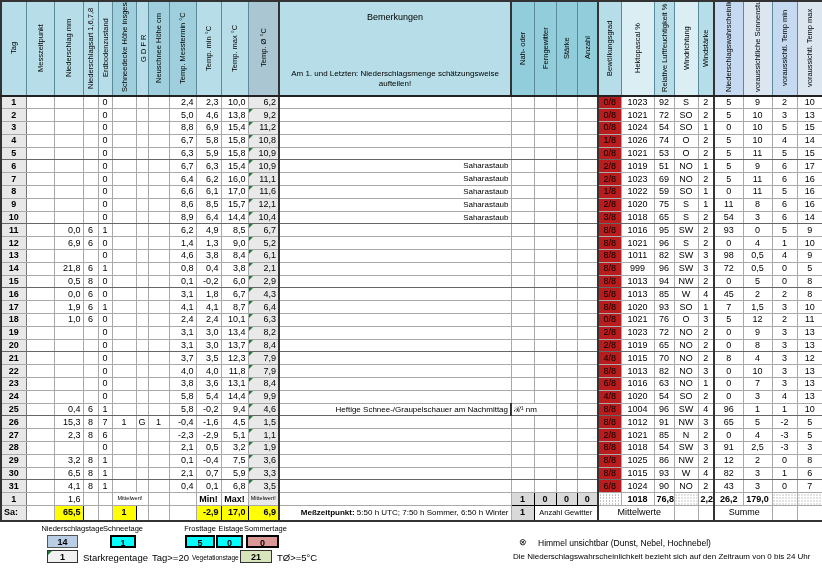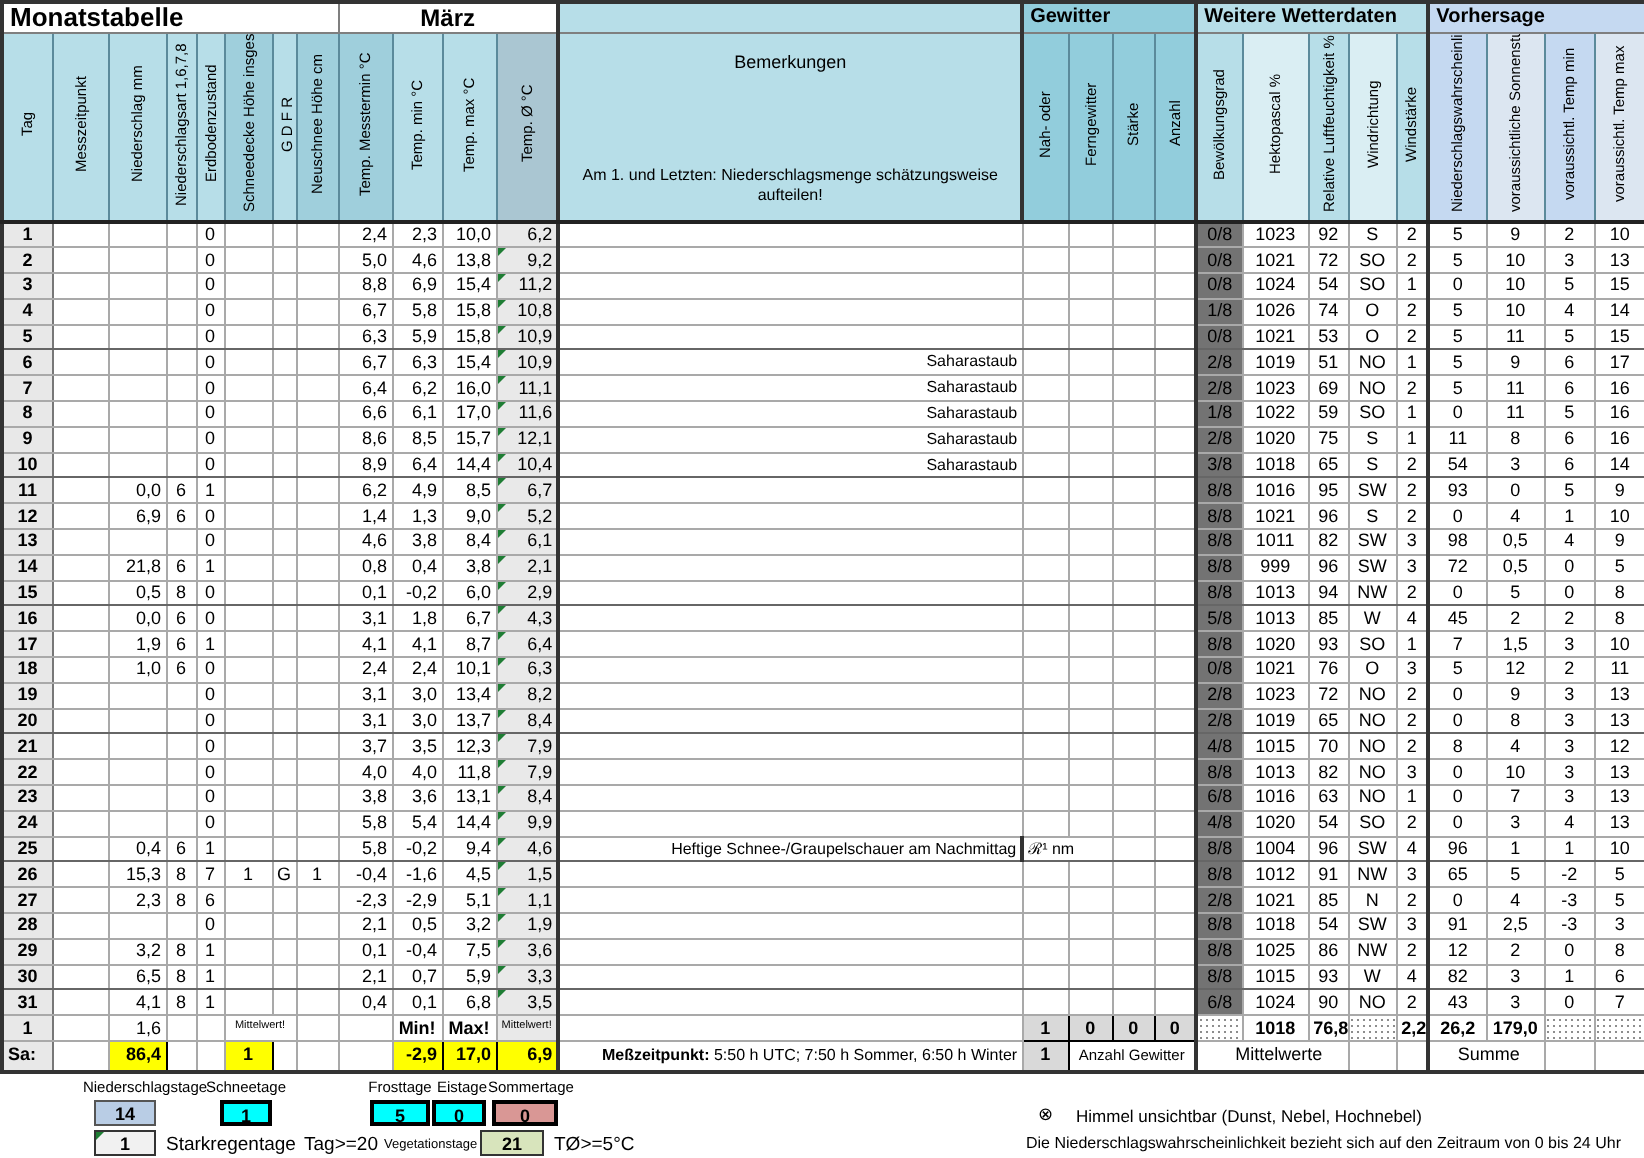--- a/index.html
+++ b/index.html
@@ -25,21 +25,21 @@
   .bem-head{display:flex;flex-direction:column;height:92px;align-items:center;}
   .bem-head .bt{font-size:9px;margin-top:10px;font-weight:normal;}
   .bem-head .bs{font-size:8px;margin-top:auto;margin-bottom:6px;white-space:normal;line-height:1.25;font-weight:normal;}
   
   tr.d{height:12.8px;}
   td.tagc{background:#e8e8e8;font-weight:bold;text-align:center;border-right:1px solid #777;}
   td.r{text-align:right;}
   td.c{text-align:center;}
   td.avg{background:#e9e9e9;}
   td.bem{font-size:8px;text-align:right;}
-  td.bewc{background:#737373;}
+  td.bewc{background:#b91c1c;}
   .secl{border-left:2px solid #333!important;}
   tr.h5 td{border-bottom:1.5px solid #666;}
   table{border:2px solid #333;}
   thead tr.hrow th{border-bottom:2px solid #222;}
   .tri::before{content:"";position:absolute;top:0;left:0;width:0;height:0;border-top:4px solid #1e7d34;border-right:4px solid transparent;}
   
   tr.xrow{height:13px;} tr.srow{height:15px;}
   tr.xrow td,tr.srow td{border-top:1px solid #555;}
   .tiny{font-size:5.5px;text-align:center;}
   .minmax{font-weight:bold;text-align:center;}
@@ -90,28 +90,20 @@
       <col style="width:33px">
       <col style="width:20px">
       <col style="width:24px">
       <col style="width:16px">
     <col style="width:29px">
       <col style="width:29px">
       <col style="width:25px">
       <col style="width:26px">
   </colgroup>
   <thead>
-    <tr class="trow">
-      <td class="t-main" colspan="8">Monatstabelle</td>
-      <td class="t-month" colspan="4">März</td>
-      <td class="t-bem secl"></td>
-      <td class="t-gew secl" colspan="4">Gewitter</td>
-      <td class="t-wei secl" colspan="5">Weitere Wetterdaten</td>
-      <td class="t-vor secl" colspan="4">Vorhersage</td>
-    </tr>
     <tr class="hrow">
       <th><div class="rot">Tag</div></th>
       <th><div class="rot">Messzeitpunkt</div></th>
       <th><div class="rot">Niederschlag mm</div></th>
       <th><div class="rot">Niederschlagsart 1,6,7,8</div></th>
       <th><div class="rot">Erdbodenzustand</div></th>
       <th class="bg2"><div class="rot">Schneedecke Höhe insgesamt cm</div></th>
       <th><div class="rot">G D F R</div></th>
       <th class="bg2"><div class="rot">Neuschnee Höhe cm</div></th>
       <th class="bg2"><div class="rot">Temp. Messtermin °C</div></th>
@@ -1032,21 +1024,21 @@
       <td class="hatch"></td>
       <td class="sumv">2,2</td>
       <td class="sumv secl">26,2</td>
       <td class="sumv">179,0</td>
       <td class="hatch"></td>
       <td class="hatch"></td>
     </tr>
     <tr class="srow">
       <td class="tagc" style="text-align:left">Sa:</td>
       <td></td>
-      <td class="r yell">86,4</td>
+      <td class="r yell">65,5</td>
       <td></td>
       <td></td>
       <td class="c yell">1</td>
       <td></td>
       <td></td>
       <td></td>
       <td class="r yell">-2,9</td>
       <td class="r yell">17,0</td>
       <td class="r yell">6,9</td>
       <td class="bem secl mess-note"><b>Meßzeitpunkt:</b><span> 5:50 h UTC; 7:50 h Sommer, 6:50 h Winter</span></td>

